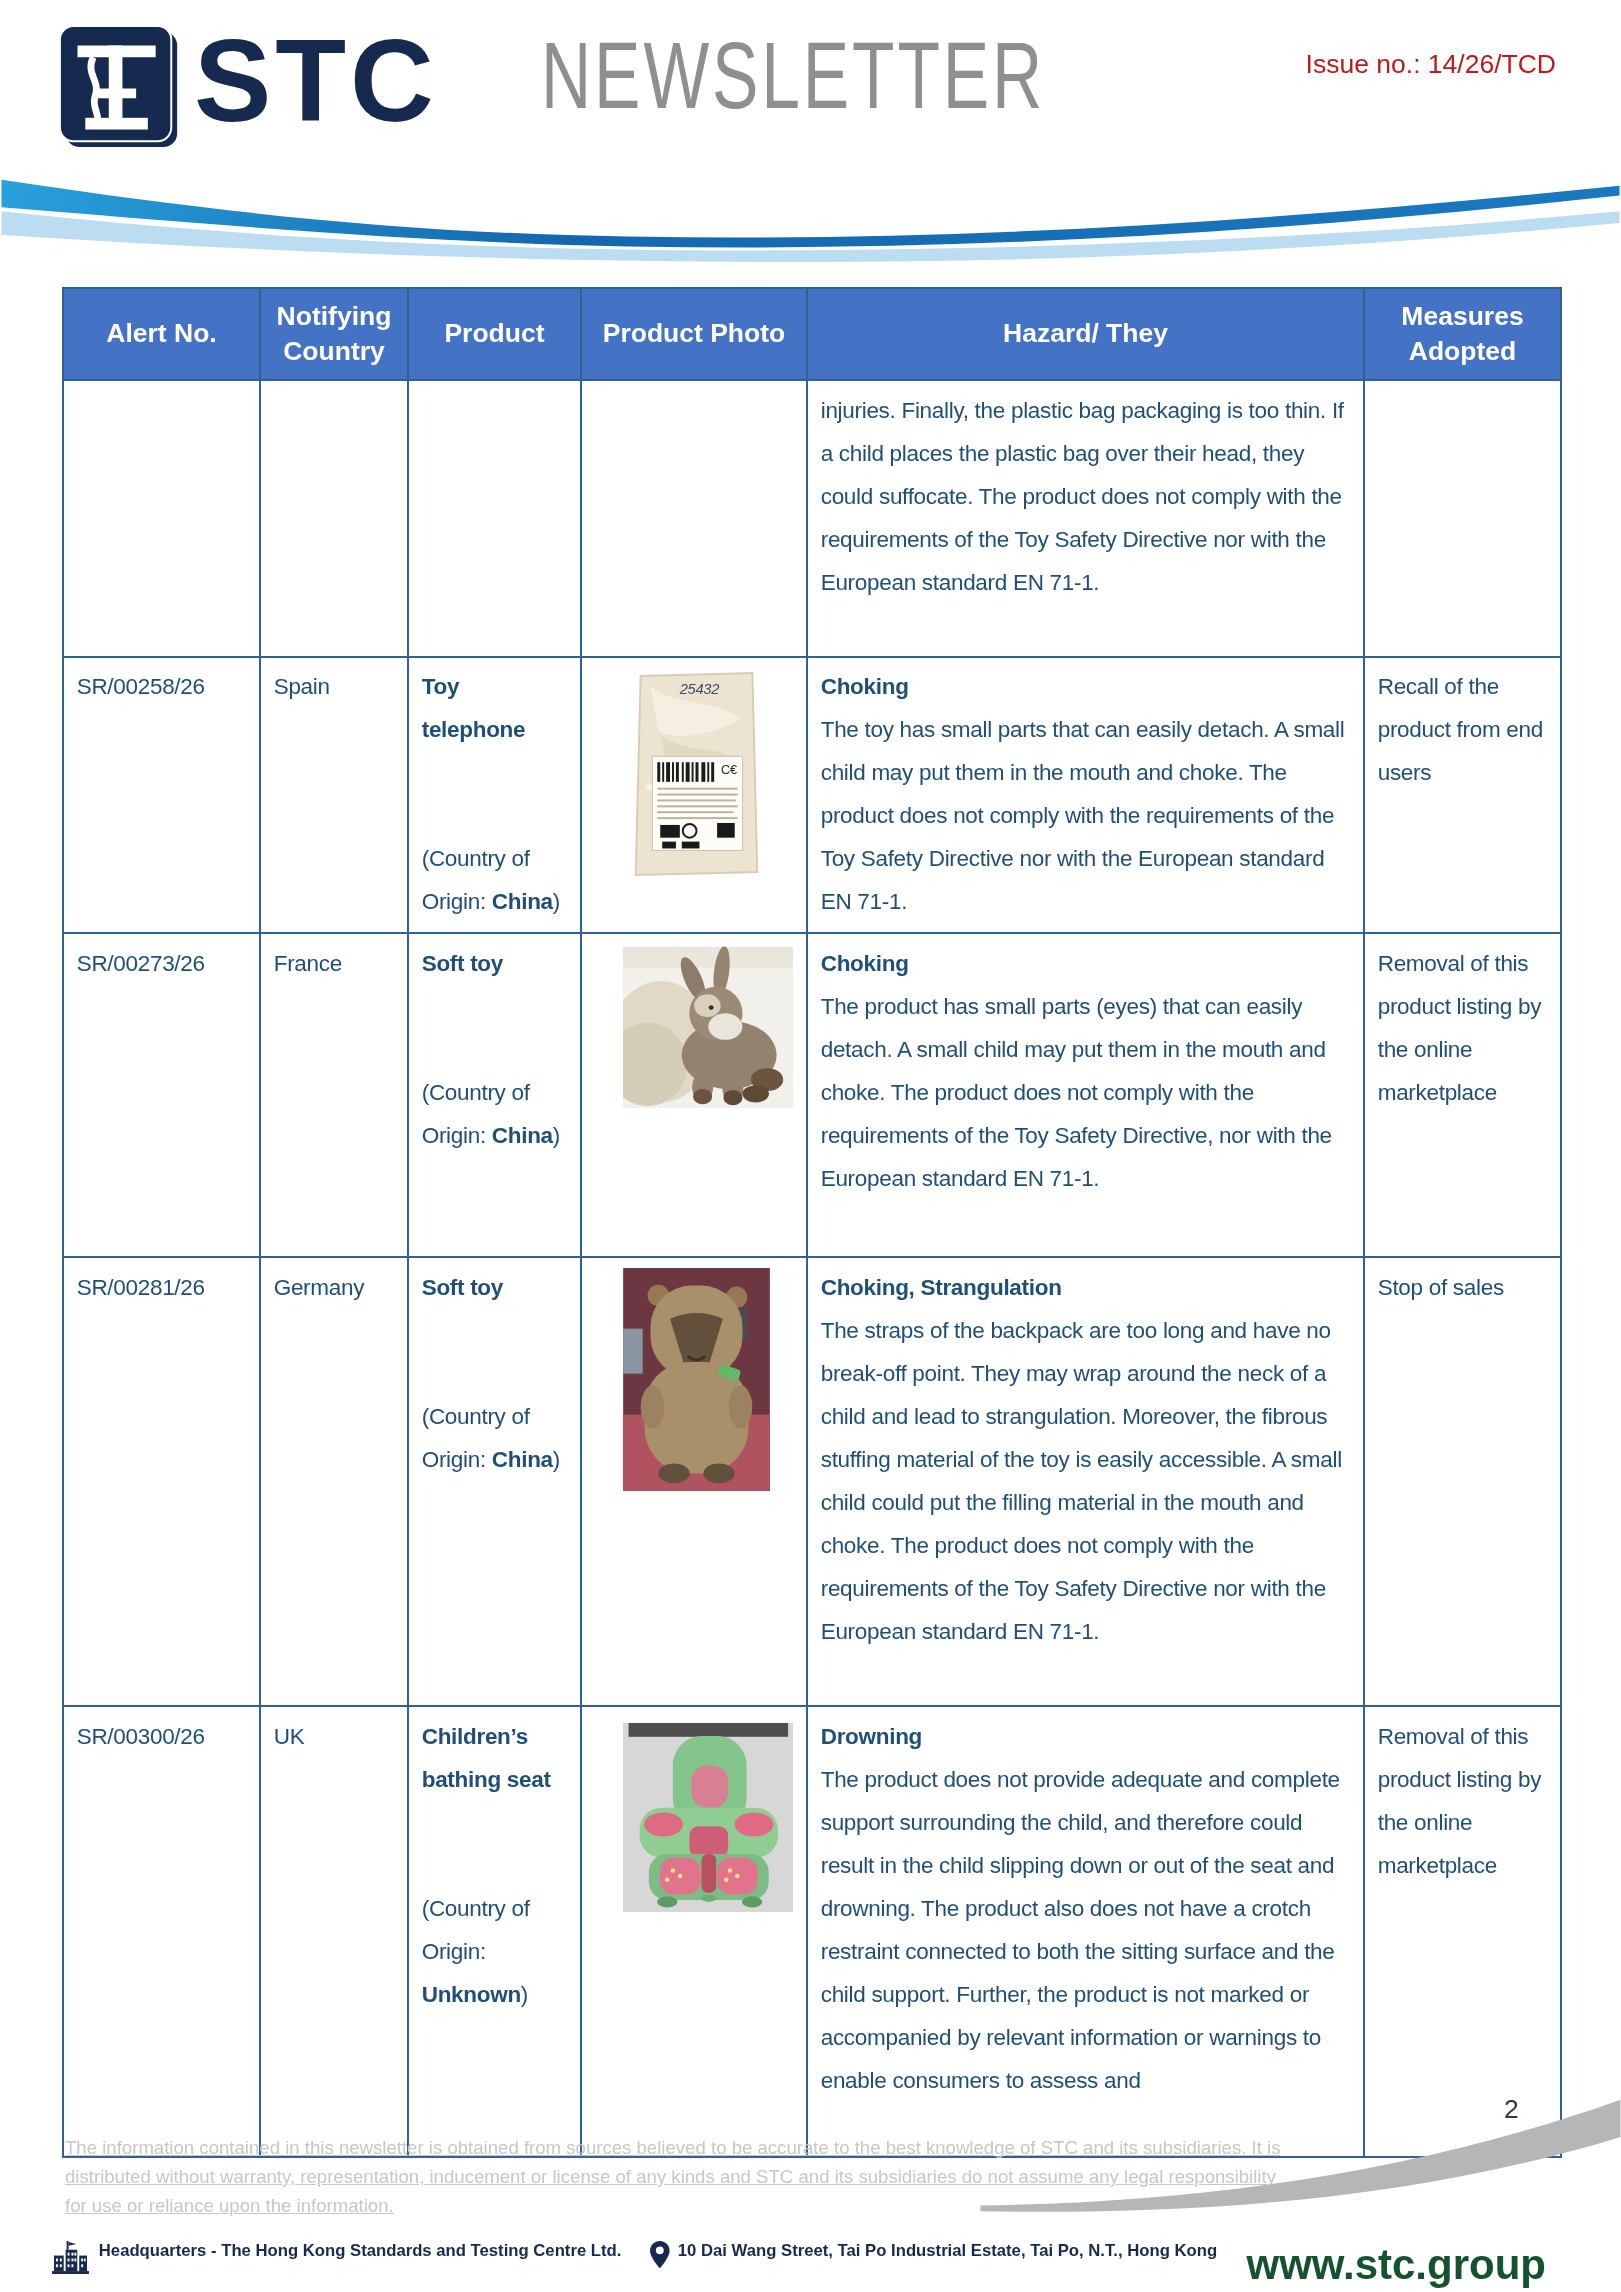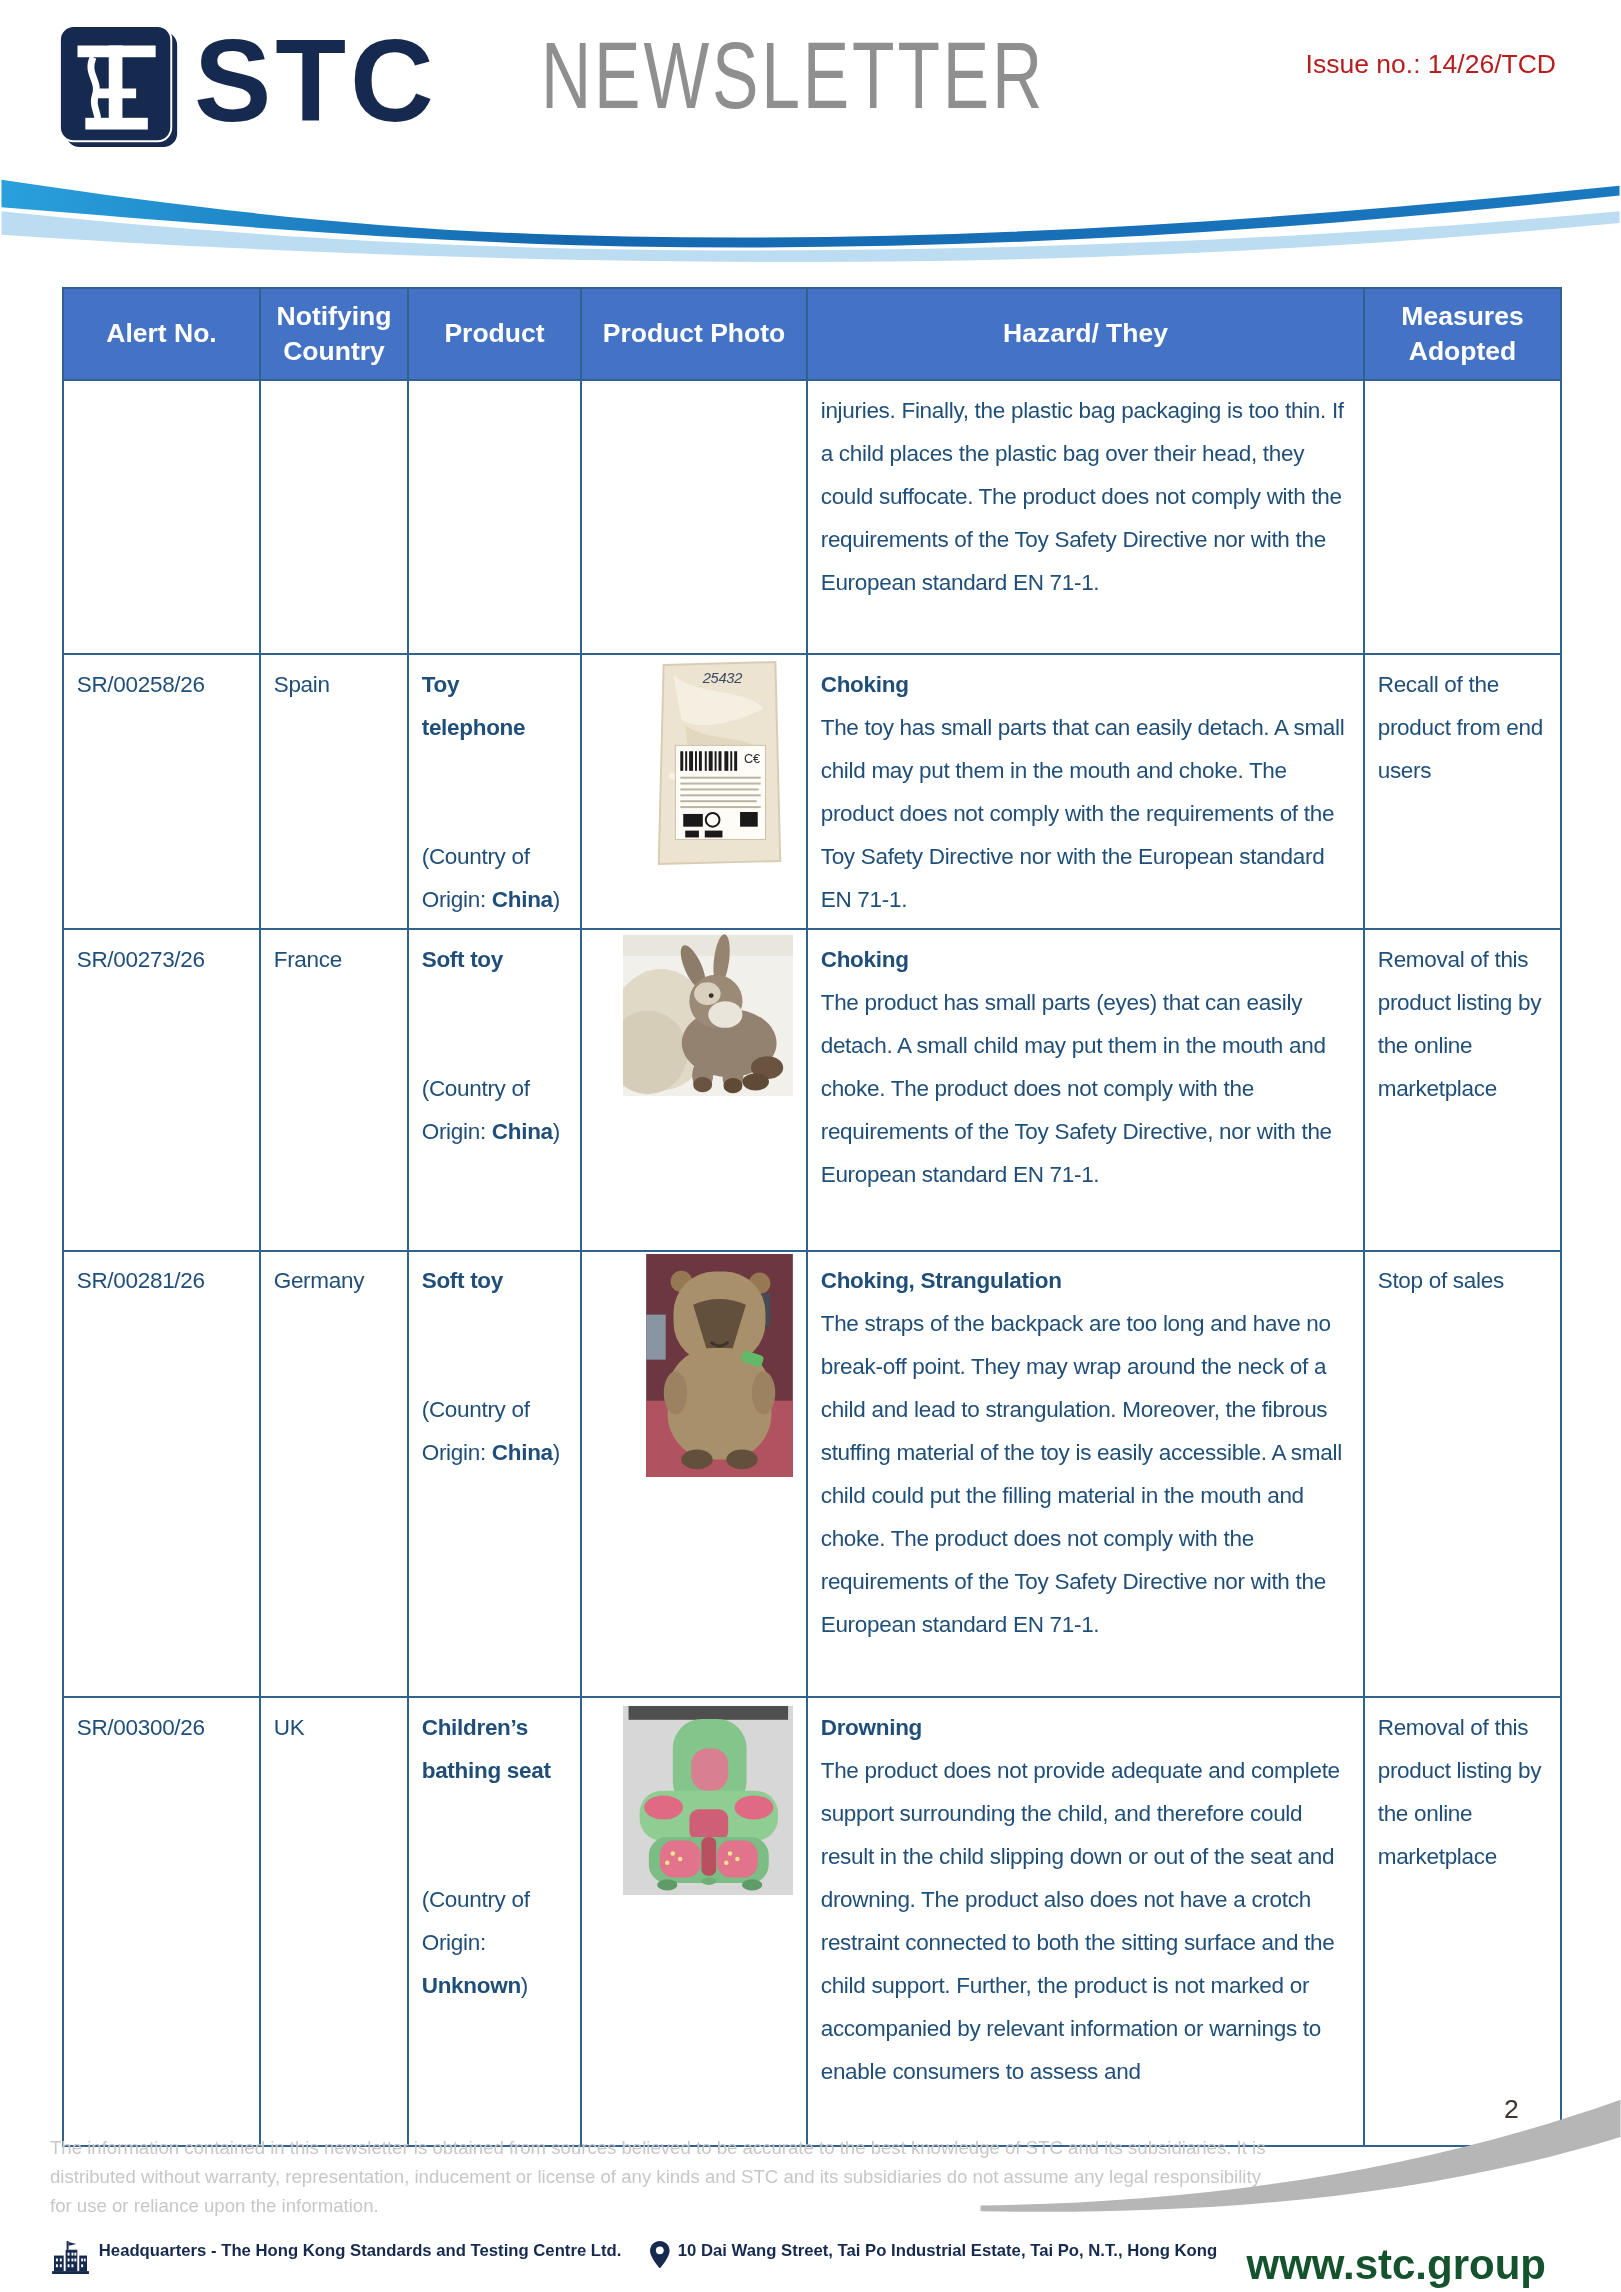--- a/index.html
+++ b/index.html
@@ -38,25 +38,25 @@
     text-align:center; vertical-align:middle; padding:3.9px 7.8px;
   }
   .cb{padding:7.8px 12.7px; line-height:43px; letter-spacing:-0.3px; overflow:hidden;}
   .row-0 .cb{height:257px;}
   .row-1 .cb{height:257px;}
   .row-2 .cb{height:304px;}
   .row-3 .cb{height:429px;}
   .row-4 .cb{height:431px;}
   .b{font-weight:bold;}
   .origin{margin-top:86px;}
-  .photo-cb{display:flex; justify-content:flex-end; padding-top:2px;margin-left:28px;}
+  .photo-cb{display:flex; justify-content:flex-start; padding-top:10px;margin-left:28px;}
   
   .disclaimer{
-    position:absolute; left:50px; top:2133px; width:1230px;
-    font-size:18.6px; line-height:29px; color:#c7c7c7;
+    position:absolute; left:65px; top:2133px; width:1230px;
+    font-size:18.6px; line-height:29px; color:#c7c7c7;text-decoration:underline;
   }
   .gray-swoosh{position:absolute; left:980px; top:2086px;}
   .pageno{position:absolute; left:1504px; top:2094px; font-size:26.5px; color:#3f3430;}
   .footer-bar{
     position:absolute; left:52px; top:2241px; width:1494px;
     display:flex; align-items:flex-start; color:#16294E;
   }
   .hq-label{font-weight:bold; font-size:16.7px; margin-left:9.8px; white-space:nowrap;}
   .addr-label{font-weight:bold; font-size:16.7px; margin-left:7.8px; white-space:nowrap;}
   .pin-wrap{margin-left:29px; display:flex; align-items:center;}

